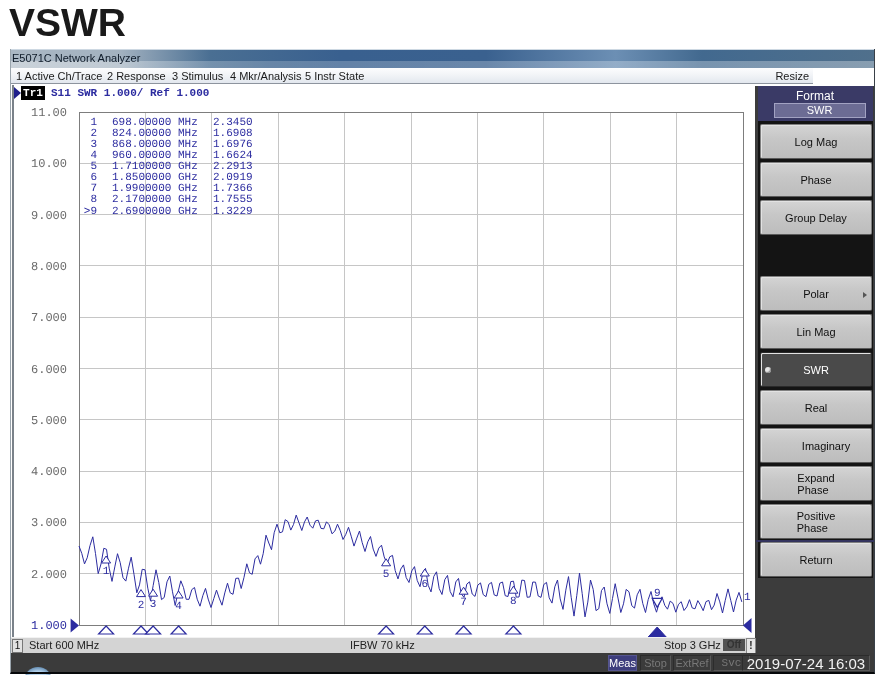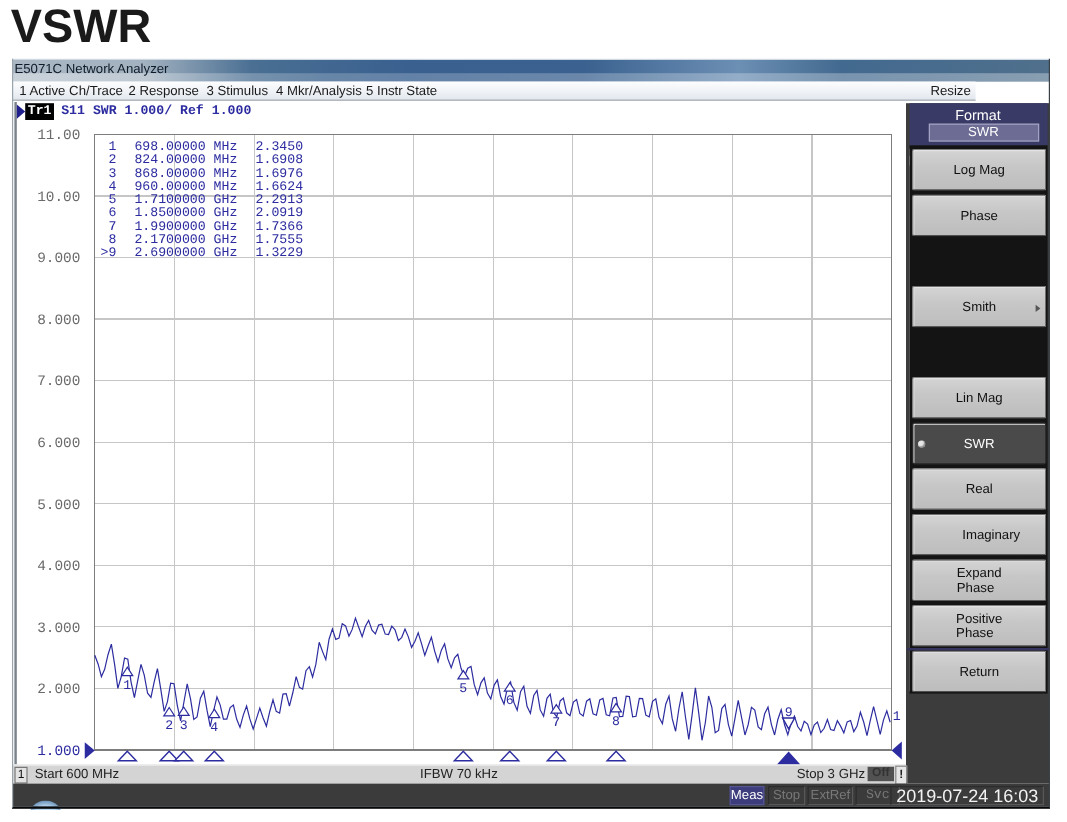--- a/index.html
+++ b/index.html
@@ -164,23 +164,26 @@
     <div class="phead">
         <div class="t1">Format</div>
         <div class="swrbox">SWR</div>
       </div>
     <div class="btn" style="top:38px;">
         <span class="blab">Log Mag</span>
       </div>
 <div class="btn" style="top:76px;">
         <span class="blab">Phase</span>
       </div>
-<div class="btn" style="top:152px;">
+<div class="btn" style="top:114px;">
+        <span class="blab">Group Delay</span>
+      </div>
+<div class="btn" style="top:190px;">
         <span class="arr"></span>
-        <span class="blab">Smith</span>
+        <span class="blab">Polar</span>
       </div>
 <div class="btn" style="top:228px;">
         <span class="blab">Lin Mag</span>
       </div>
 <div class="btn sel" style="top:266px;">
         <span class="bullet"></span>
         <span class="blab">SWR</span>
       </div>
 <div class="btn" style="top:304px;">
         <span class="blab">Real</span>

